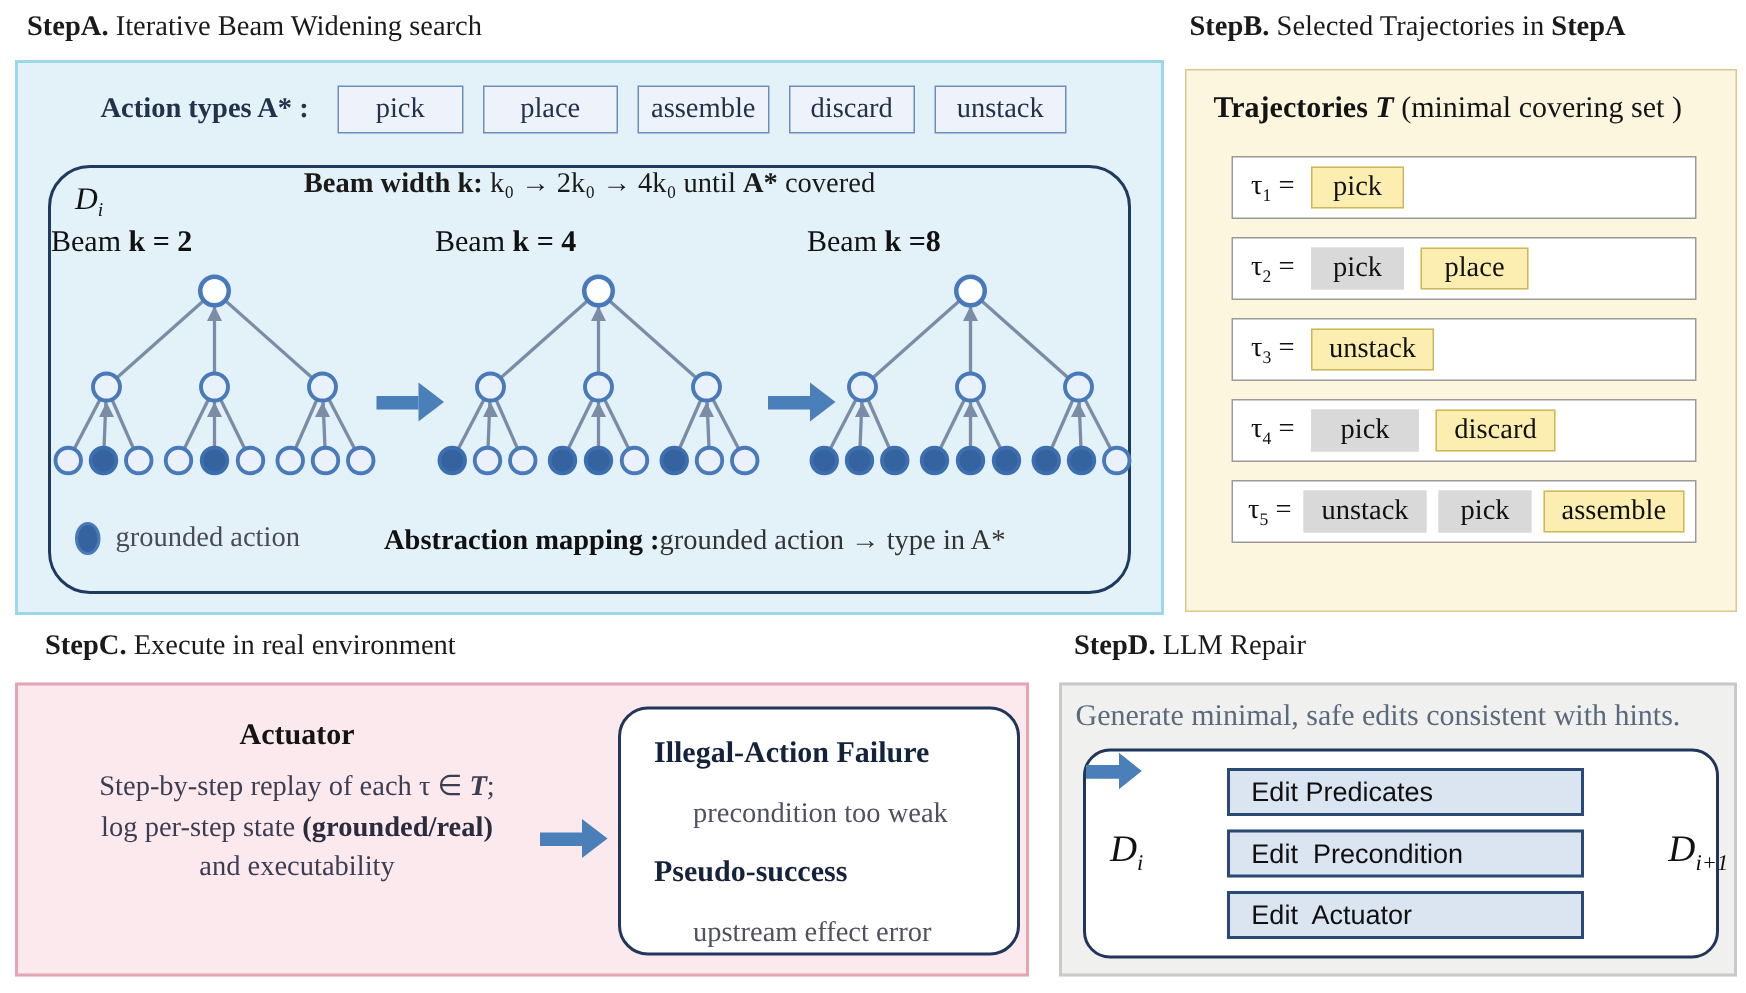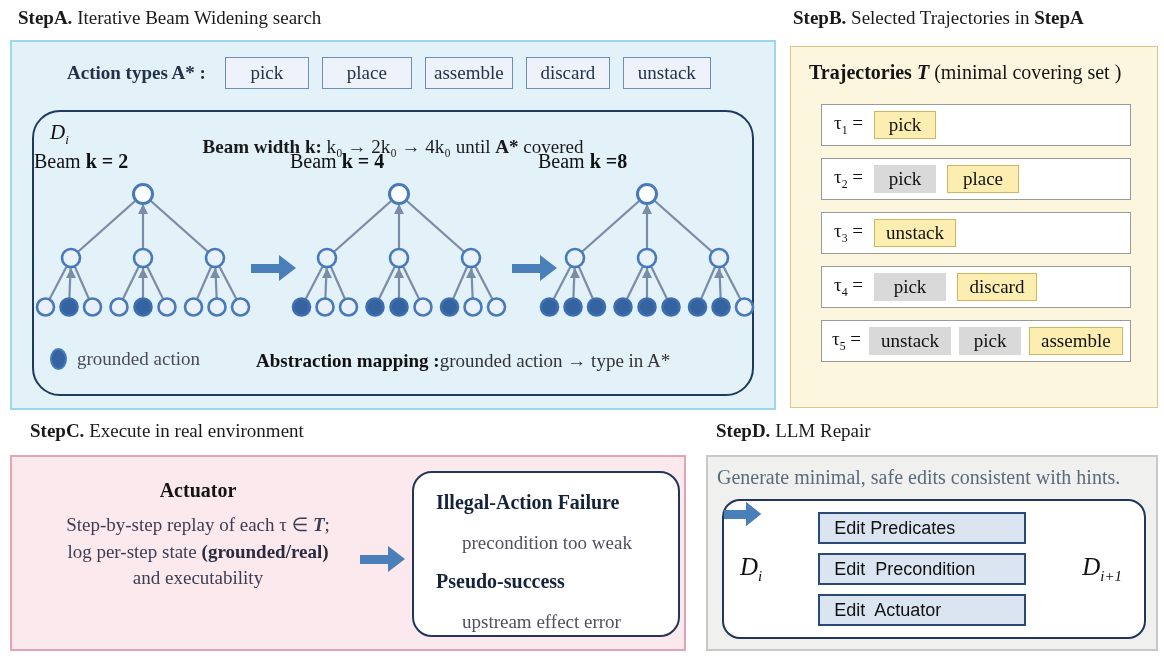--- a/index.html
+++ b/index.html
@@ -16,21 +16,21 @@
   .action-row { position:absolute; left:55px; top:15px; display:flex; align-items:center; gap:13px; }
   .action-label { font-weight:bold; font-size:19px; color:#22324a; margin-right:6px; }
   .action-btn { display:inline-block; text-align:center; font-size:19px; color:#22324a;
     background:#edf2fb; border:1.5px solid #6d8ebd; padding:4px 0; }
   .w84{width:84px}.w90{width:90px}.w88{width:88px}
 
   .innerA { position:absolute; left:20px; top:68px; width:722px; height:286px;
     border:2.5px solid #1e3a5e; border-radius:28px; }
   .domain-label { position:absolute; left:16px; top:8px; font-style:italic; font-size:21px; }
   .domain-label sub { font-size:0.62em; font-style:italic; }
-  .beam-header { position:absolute; left:0; right:0; top:24px; text-align:center; font-size:19px; color:#1a1a1a; }
+  .beam-header { position:absolute; left:0; right:0; top:0; text-align:center; font-size:19px; color:#1a1a1a; }
   .tree-col { position:absolute; width:218px; top:38px; }
   .tree-title { font-size:20px; margin-bottom:8px; }
   .tree-title b { font-weight:bold; }
   svg.tree { display:block; margin:0 auto; }
 
   .big-arrow { position:absolute; width:46px; height:28px; }
   .big-arrow .shaft { position:absolute; left:0; top:10px; width:28px; height:9px; background:#4b7fb9; }
   .big-arrow .head { position:absolute; left:28px; top:1px; width:0; height:0;
     border-top:13px solid transparent; border-bottom:13px solid transparent; border-left:17px solid #4b7fb9; }
   .sm .shaft { width:22px; height:9px; top:9px; }
@@ -73,21 +73,21 @@
   
   .panelD { position:absolute; left:706px; top:455px; width:452px; height:196px;
     background:#f0f0ee; border:2px solid #c9c9c9; }
   .hintD { position:absolute; left:9px; top:9px; font-size:20px; color:#5a6a7c; white-space:nowrap; }
   .innerD { position:absolute; left:14px; top:42px; width:424px; height:140px;
     background:#ffffff; border:2.5px solid #22365c; border-radius:18px;
     display:flex; align-items:center; padding:0 8px; }
   .dsym { font-size:25px; font-style:italic; white-space:nowrap; }
   .dsym sub { font-size:0.6em; font-style:italic; }
   .editsD { display:flex; flex-direction:column; gap:9px; margin:0 6px; }
-  .edit-box { width:208px; height:32px; background:#dbe5f1; border:2px solid #2a4a75;
+  .edit-box { width:238px; height:32px; background:#dbe5f1; border:2px solid #2a4a75;
     font-family:"Liberation Sans", sans-serif; font-size:18px; color:#101010;
     display:flex; align-items:center; padding-left:14px; white-space:pre; }
   .innerD .big-arrow { position:static; flex:none; }
   .dpadL { margin-left:8px; } .dpadR { margin-right:4px; }
 </style>
 </head>
 <body>
 
 <div class="panel-title" style="left:18px; top:7px;">
   <b>StepA.</b><span> Iterative Beam Widening search</span>

